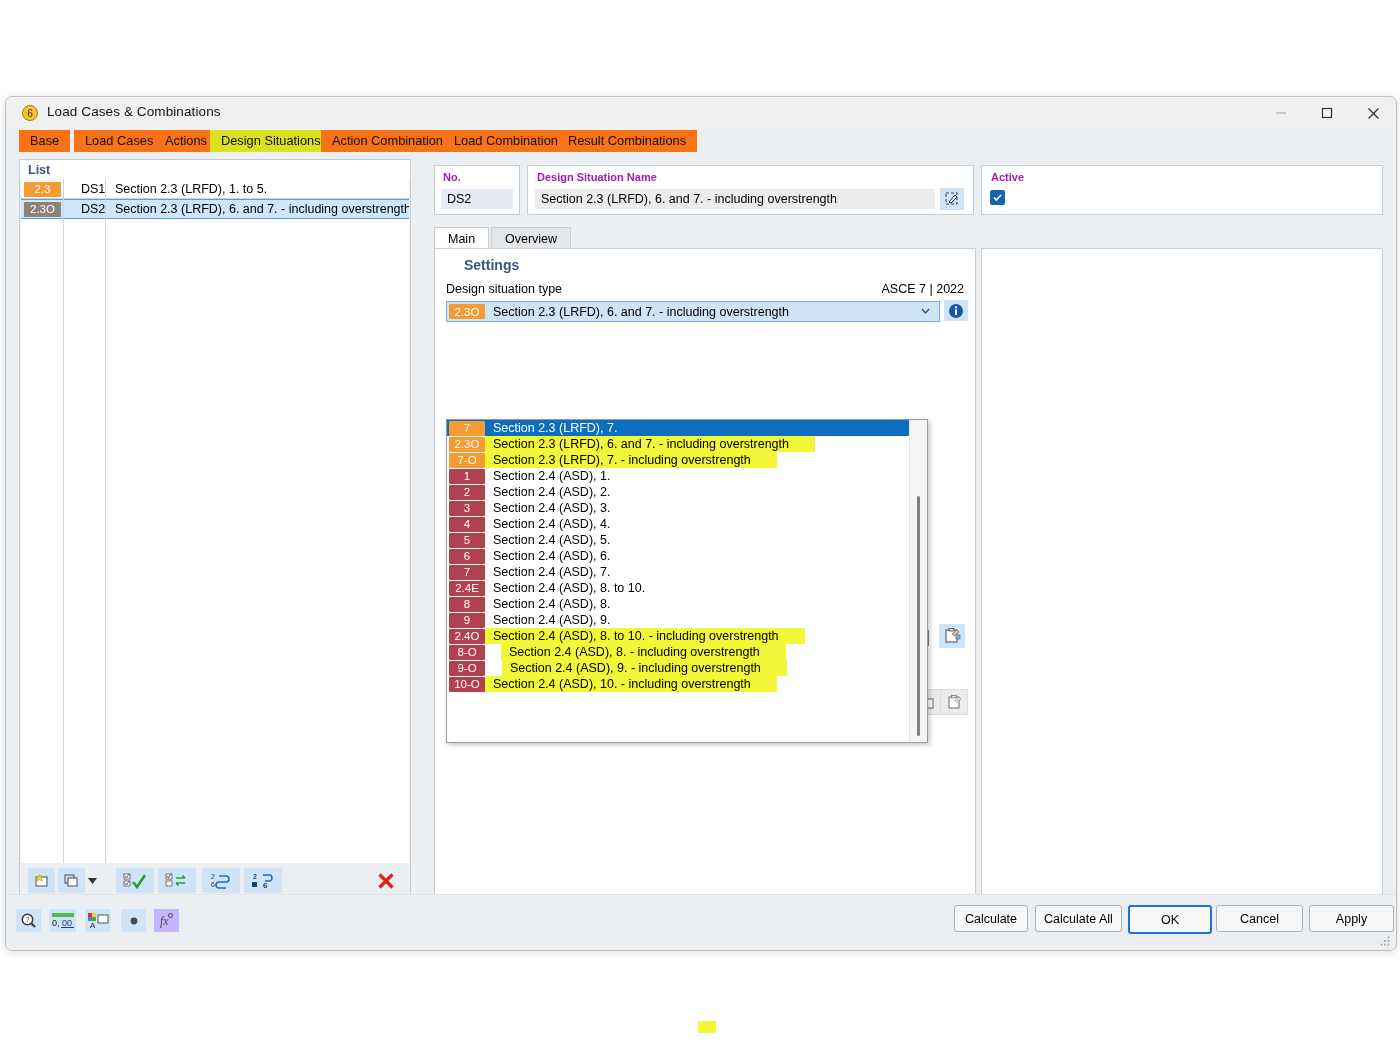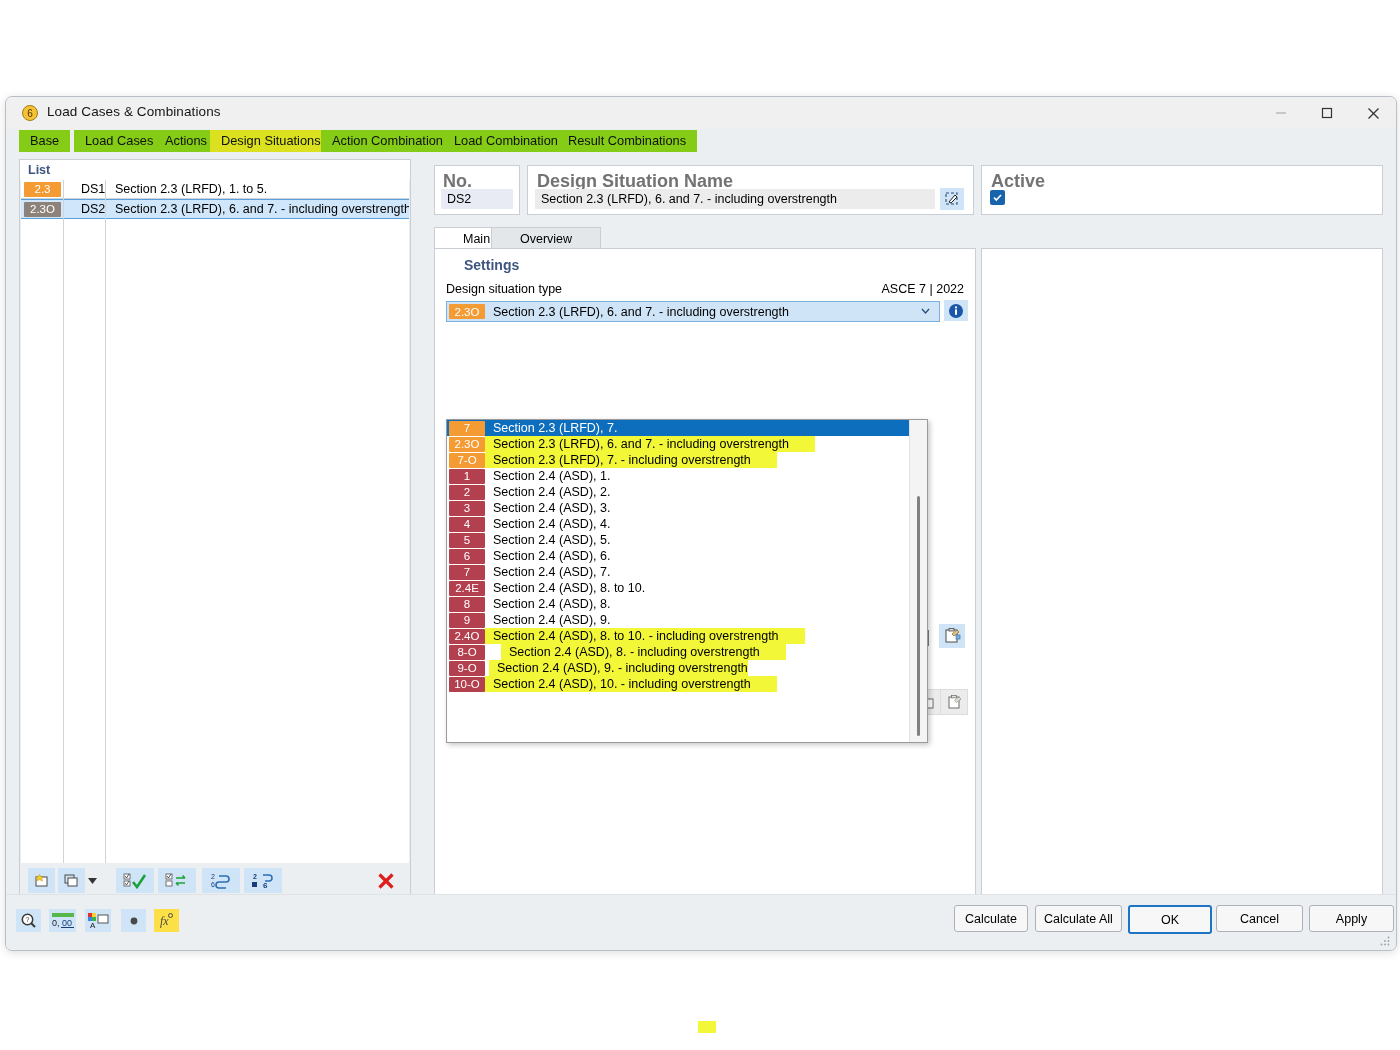--- a/index.html
+++ b/index.html
@@ -32,21 +32,21 @@
   .win-min{right:92px;} .win-max{right:46px;} .win-close{right:0px;}
 
   
   .tabstrip{
     position:absolute;left:0;top:32px;width:100%;height:23px;
     background:#eceff1;
   }
   .tab{
     position:absolute;top:1px;height:22px;line-height:22px;
     padding:0 11px;font-size:12.8px;color:#101010;cursor:default;
-    background:#84cc16;white-space:nowrap;
+    background:#f97316;white-space:nowrap;
   }
   .tab.active{background:#dbe11f;}
 
   
   .left-panel{
     position:absolute;left:13px;top:62px;width:390px;height:768px;
     background:#eceff1;border:1px solid #c9ced4;
   }
   .lp-head{
     position:absolute;left:0;top:0;width:100%;height:20px;background:#ffffff;
@@ -89,21 +89,21 @@
   }
   .lp-filter .swatch{width:42px;height:14px;margin-left:5px;background:#d6d6d6;flex:none;}
   .lp-filter .ftext{margin-left:10px;font-size:12.5px;}
   .lp-filter .fchev{position:absolute;right:8px;top:5px;}
 
   
   .no-box{
     position:absolute;left:428px;top:68px;width:84px;height:48px;
     background:#ffffff;border:1px solid #c9ced4;
   }
-  .boxlabel{font-size:18px;font-weight:bold;color:#737373;}
+  .boxlabel{font-size:11px;font-weight:bold;color:#a21caf;}
   .no-box .boxlabel{position:absolute;left:8px;top:5px;}
   .no-val{
     position:absolute;left:6px;top:23px;width:72px;height:20px;background:#e8eaf4;
     display:flex;align-items:center;padding-left:6px;box-sizing:border-box;font-size:12.5px;
   }
   .dsn-box{
     position:absolute;left:521px;top:68px;width:445px;height:48px;
     background:#ffffff;border:1px solid #c9ced4;
   }
   .dsn-box .boxlabel{position:absolute;left:9px;top:5px;}
@@ -121,21 +121,21 @@
   }
   .active-box .boxlabel{position:absolute;left:9px;top:5px;}
   .chk-blue{
     position:absolute;left:8px;top:24px;width:15px;height:15px;background:#1764ad;
     border-radius:2px;display:flex;align-items:center;justify-content:center;cursor:default;
   }
 
   
   .inner-tabs{position:absolute;left:428px;top:130px;width:540px;height:22px;}
   .itab{
-    position:absolute;top:0;height:22px;line-height:22px;padding:0 28px;
+    position:absolute;top:0;height:22px;line-height:22px;padding:0 13px;
     font-size:12.5px;background:#e4e7ea;border:1px solid #c9ced4;border-bottom:none;cursor:default;
   }
   .itab.active{background:#ffffff;border-bottom:1px solid #ffffff;}
 
   .main-card{
     position:absolute;left:428px;top:151px;width:540px;height:668px;
     background:#ffffff;border:1px solid #c9ced4;
   }
   .sect-title{position:absolute;left:29px;top:8px;font-size:14px;font-weight:bold;color:#3d5580;}
   .row-label{position:absolute;font-size:12.5px;color:#000;}
@@ -239,21 +239,21 @@
 
   
   .bottombar{
     position:absolute;left:0;bottom:0;width:100%;height:55px;background:#eceff1;
     border-top:1px solid #dfe3e6;
   }
   .bbtn{
     position:absolute;top:14px;width:25px;height:23px;background:#cfe4f7;
     display:flex;align-items:center;justify-content:center;cursor:default;
   }
-  .bbtn.dim{background:#fde047;}
+  .bbtn.dim{background:#c4b5fd;}
   .abtn{
     position:absolute;top:10px;height:25px;background:#f7f7f7;border:1px solid #adb2b8;
     border-radius:3px;font-size:12.5px;display:flex;align-items:center;justify-content:center;
     cursor:default;
   }
   .abtn.primary{border:2px solid #1f73c4;background:#f7f7f7;}
   .resize-grip{position:absolute;right:6px;bottom:5px;width:10px;height:10px;}
 
   .bottom-marker{
     position:absolute;left:698px;top:1021px;width:18px;height:12px;background:#f2f737;
@@ -554,21 +554,21 @@
           <div class="ditem">
             <span class="dbadge red">2.4O</span>
             <span class="dtext" style="background: rgb(242, 247, 55); margin-left: 0px; padding-left: 8px; padding-right: 26px; height: 16px; line-height: 16px;">Section 2.4 (ASD), 8. to 10. - including overstrength</span>
           </div>
           <div class="ditem">
             <span class="dbadge red">8-O</span>
             <span class="dtext" style="background: rgb(242, 247, 55); margin-left: 16px; padding-left: 8px; padding-right: 26px; height: 16px; line-height: 16px;">Section 2.4 (ASD), 8. - including overstrength</span>
           </div>
           <div class="ditem">
             <span class="dbadge red">9-O</span>
-            <span class="dtext" style="background: rgb(242, 247, 55); margin-left: 4px; padding-left: 8px; height: 16px; line-height: 16px;">Section 2.4 (ASD), 9. - including overstrength</span>
+            <span class="dtext" style="background: rgb(242, 247, 55); margin-left: 17px; padding-left: 8px; padding-right: 26px; height: 16px; line-height: 16px;">Section 2.4 (ASD), 9. - including overstrength</span>
           </div>
           <div class="ditem">
             <span class="dbadge red">10-O</span>
             <span class="dtext" style="background: rgb(242, 247, 55); margin-left: 0px; padding-left: 8px; padding-right: 26px; height: 16px; line-height: 16px;">Section 2.4 (ASD), 10. - including overstrength</span>
           </div>
         </div>
       <div class="dscroll">
         <div class="dthumb"></div>
       </div>
     </div>

